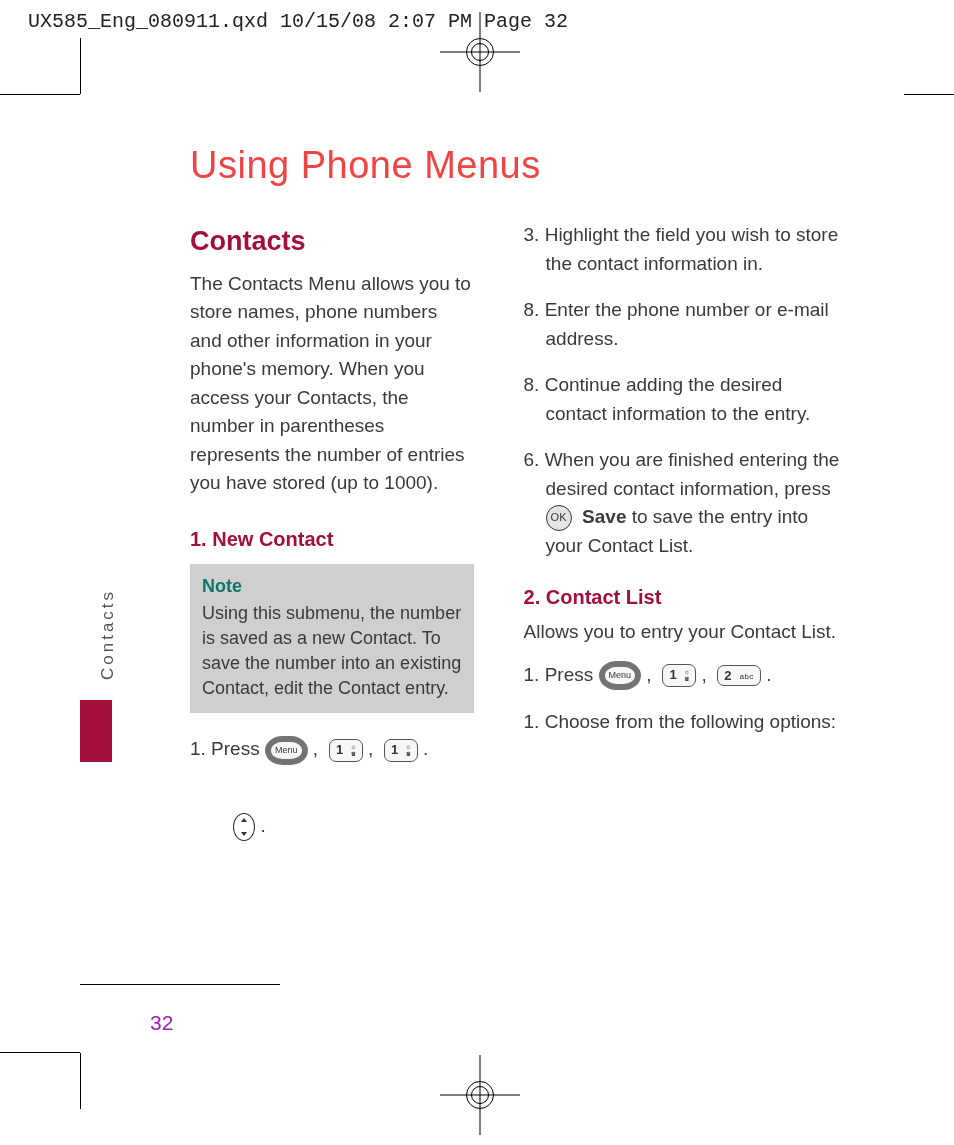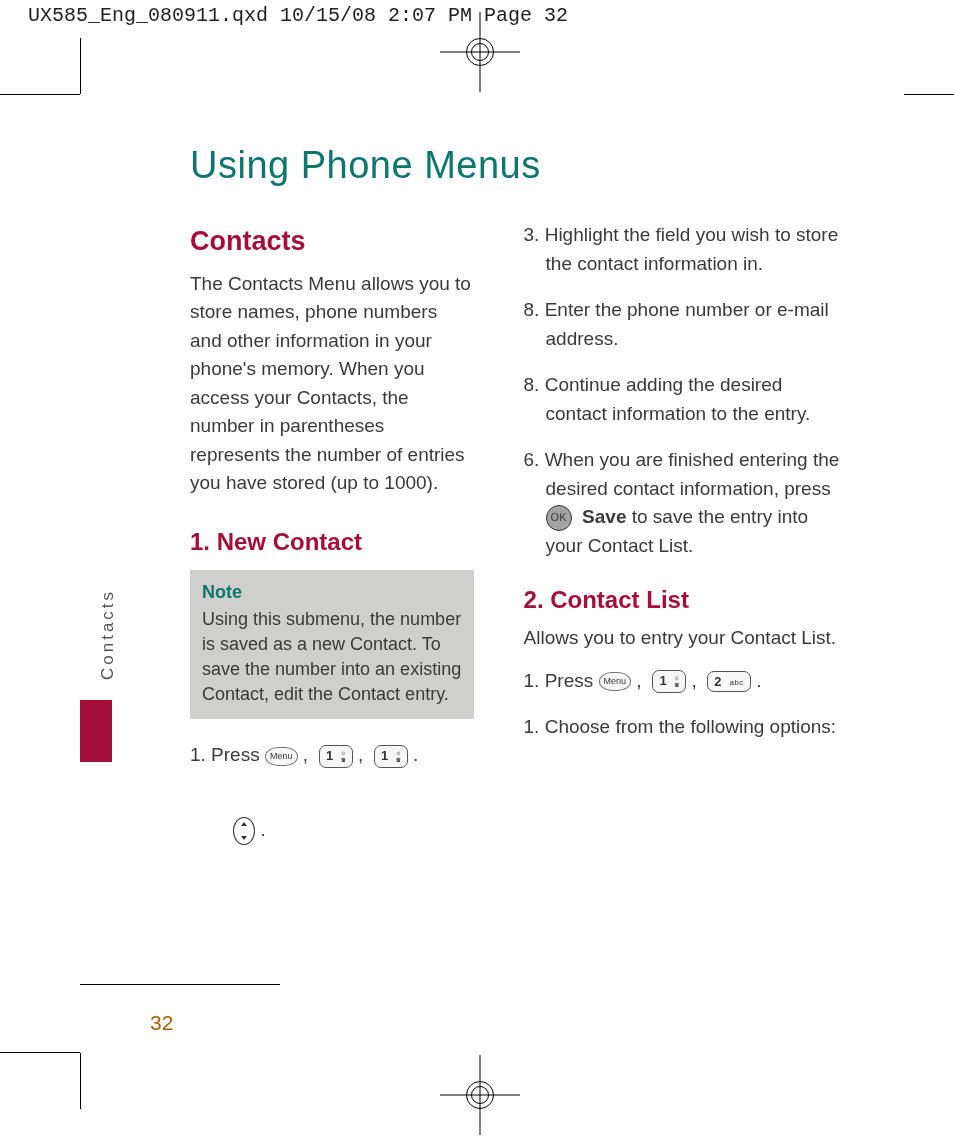--- a/index.html
+++ b/index.html
@@ -8,21 +8,21 @@
     height: 1145px;
     background: #fff;
     font-family: "Optima", "Segoe UI", "Trebuchet MS", sans-serif;
     color: #333;
     position: relative;
   }
   .header-line {
     font-family: "Courier New", monospace;
     font-size: 20px;
     color: #222;
-    padding: 4px 0 0 28px;
+    padding: 10px 0 0 28px;
     letter-spacing: 0px;
   }
   .crop-hline { position:absolute; background:#000; height:1px; }
   .crop-vline { position:absolute; background:#000; width:1px; }
   .reg-mark { position: absolute; width: 40px; height: 40px; }
   .reg-mark::before, .reg-mark::after { content:""; position:absolute; background:#000; }
   .reg-mark::before { left:50%; top:-20px; width:1px; height:80px; transform:translateX(-50%);}
   .reg-mark::after  { top:50%; left:-20px; height:1px; width:80px; transform:translateY(-50%);}
   .reg-circle {
     position:absolute; width:28px; height:28px; border:1px solid #000; border-radius:50%;
@@ -31,41 +31,41 @@
   .reg-circle-inner {
     position:absolute; width:18px; height:18px; border:1px solid #000; border-radius:50%;
     left:50%; top:50%; transform:translate(-50%,-50%);
   }
   .page {
     position: absolute;
     left: 80px; right: 50px; top: 94px; bottom: 92px;
     padding: 50px 60px 40px 70px;
   }
   .page-title {
-    color: #0f766e;
+    color: #ef4444;
     font-size: 38px;
     font-weight: 400;
     letter-spacing: 0.5px;
     margin-bottom: 34px;
     margin-left: 40px;
   }
   .columns {
     display: flex;
     gap: 50px;
   }
   .col { flex: 1 1 50%; font-size: 19px; line-height: 1.5; color: #3a3a3a; }
   h2.section {
     color: #a30f3a;
     font-size: 27px;
     font-weight: 600;
     margin-bottom: 8px;
   }
   h3.subsection {
     color: #a30f3a;
-    font-size: 24px;
+    font-size: 20px;
     font-weight: 600;
     margin-top: 26px;
     margin-bottom: 6px;
   }
   .para { margin-bottom: 14px; }
   .note-box {
     background: #cfcfce;
     padding: 10px 12px 12px 12px;
     margin: 10px 0 22px 0;
     font-size: 18px;
@@ -80,29 +80,29 @@
     font-size:12px; line-height:1;
     padding:3px 6px 3px 6px;
     min-width:34px; text-align:center;
     color:#333;
     text-indent:0;
     font-family: sans-serif;
   }
   .key-num { font-weight:700; font-size:13px; }
   .key-sub { font-size:7px; display:inline-block; line-height:7px; vertical-align:middle; margin-left:8px;font-family:Liberation Mono, monospace;}
   .key-menu {
-    border:1px solid #737373; border-radius:50%/60%;
+    border:6px solid #737373; border-radius:50%/60%;
     padding:2px 4px; min-width:30px; font-size:9px;
     display:inline-block; text-indent:0; vertical-align:middle;
     background:#f7f7f7;
   }
   .key-ok {
     display:inline-block; width:26px; height:26px; border:1.5px solid #333; border-radius:50%;
     font-size:11px; line-height:23px; text-align:center; vertical-align:middle; text-indent:0;
-    background:#a3a3a3;
+    background:#e5e5e5;
   }
   .key-nav {
     display:inline-block; width:22px; height:28px; border:1.5px solid #333; border-radius:50%;
     vertical-align:middle; text-indent:0; position:relative; background:#fff;
   }
   .key-nav::before{
     content:""; position:absolute; left:50%; top:4px;
     border-left:3px solid transparent; border-right:3px solid transparent;
     border-bottom:4px solid #333; transform:translateX(-50%);
   }
@@ -123,21 +123,21 @@
   }
   .side-tab-bar {
     position:absolute;
     left: 80px; top: 700px;
     width: 32px; height: 62px;
     background: #a30f3a;
   }
   .page-num {
     position:absolute;
     left: 150px; bottom: 110px;
-    font-size: 21px; color:#a16207;
+    font-size: 21px; color:#a21caf;
   }
   .bottom-rule {
     position:absolute;
     left:80px; bottom: 160px;
     width: 200px; height:1px; background:#000;
   }
 </style>
 </head>
 <body>
 

